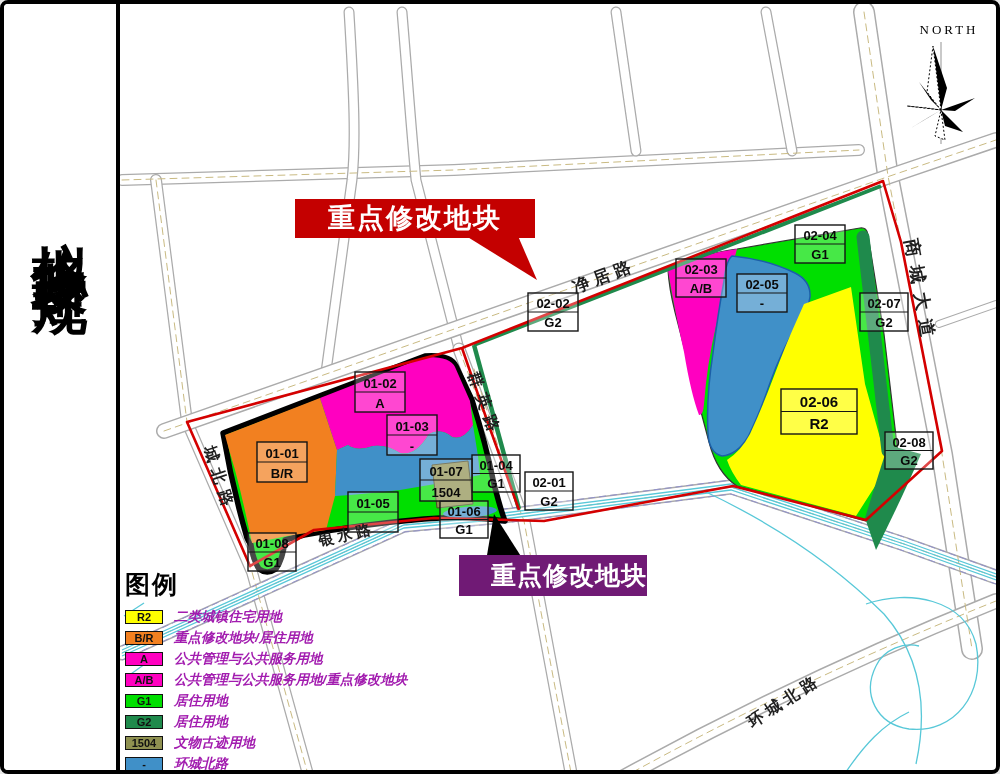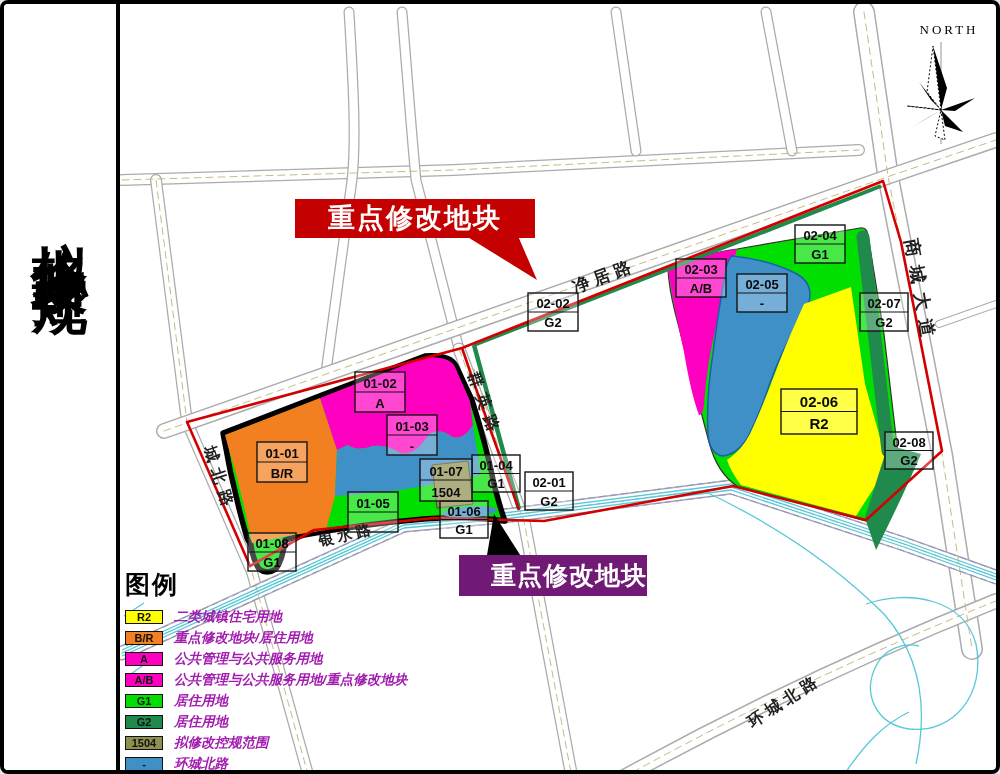--- a/index.html
+++ b/index.html
@@ -289,21 +289,21 @@
     <div class="lrow">
         <span class="sw sw-g2">
           <span>G2</span>
         </span>
         <span class="ltext">居住用地</span>
       </div>
     <div class="lrow">
         <span class="sw sw-1504">
           <span>1504</span>
         </span>
-        <span class="ltext">拟修改控规范围</span>
+        <span class="ltext">文物古迹用地</span>
       </div>
     <div class="lrow">
         <span class="sw sw-w">
           <span>-</span>
         </span>
         <span class="ltext">环城北路</span>
       </div>
   </div>
 
 </div>

